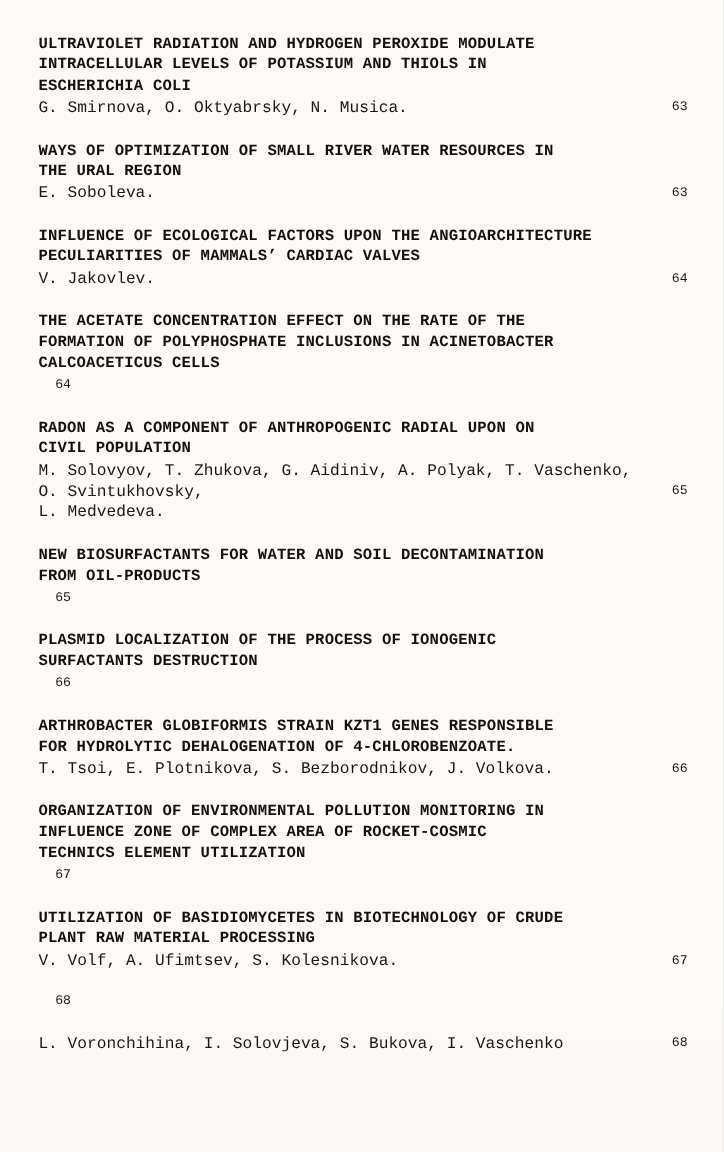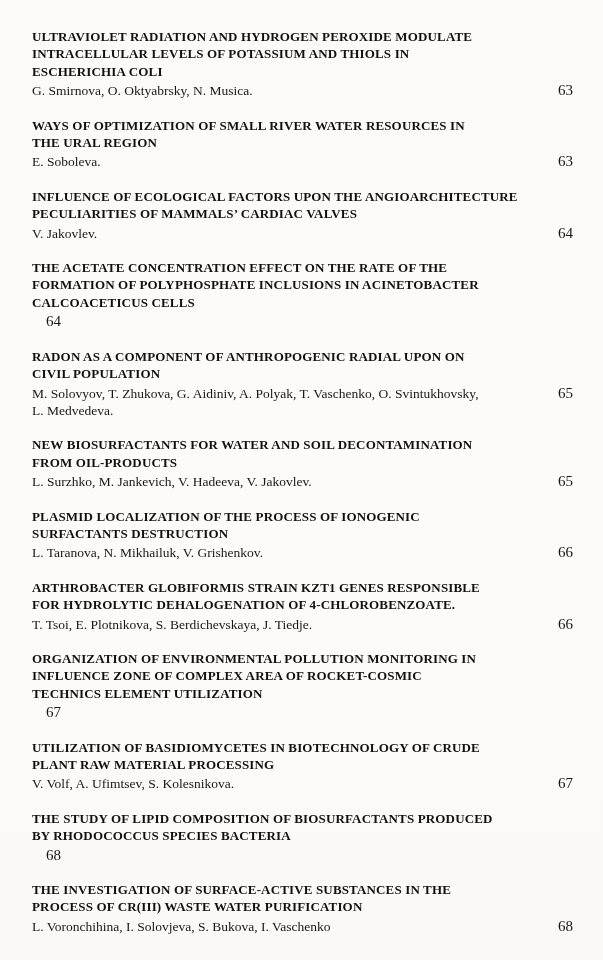--- a/index.html
+++ b/index.html
@@ -14,43 +14,44 @@
     margin: 0 auto;
     background: linear-gradient(180deg, #fbfaf7 0%, #fcfbf9 55%, #faf9f6 100%);
     box-sizing: border-box;
     padding: 28px 30px 0 32px;
     overflow: hidden;
     font-family: "Liberation Serif", "DejaVu Serif", serif;
     color: #16130f;
   }
   .entry {
     margin-bottom: 17px;
+    font-family: Liberation Mono, monospace;
   }
   .entry-title {
     font-weight: bold;
     font-size: 13px;
     line-height: 17.4px;
     letter-spacing: 0.15px;
     white-space: pre-line;
     color: #14110d;
   }
   .authors-row {
     display: flex;
-    align-items: flex-start;
+    align-items: center;
     justify-content: space-between;
     margin-top: 2px;
   }
   .entry-authors {
     font-size: 13.5px;
     line-height: 17.4px;
     white-space: pre-line;
     color: #1a1712;
   }
   .entry-page {
-    font-size: 15px;
+    font-size: 11px;
     line-height: 17.4px;
     padding-left: 14px;
     flex: 0 0 auto;
     color: #1a1712;
   }
 </style>
 </head>
 <body>
 
 <div class="page">
@@ -99,39 +100,37 @@
       <span class="entry-authors">M. Solovyov, T. Zhukova, G. Aidiniv, A. Polyak, T. Vaschenko, O. Svintukhovsky,
 L. Medvedeva.</span>
       <span class="entry-page">65</span>
     </div>
   </div>
 
   <div class="entry">
     <div class="entry-title">NEW BIOSURFACTANTS FOR WATER AND SOIL DECONTAMINATION
 FROM OIL-PRODUCTS</div>
     <div class="authors-row">
-      <span class="entry-authors">L. Surzhko, M. Jankevich, V. Hadeeva, V. Jakovlev.</span>
       <span class="entry-page">65</span>
     </div>
   </div>
 
   <div class="entry">
     <div class="entry-title">PLASMID LOCALIZATION OF THE PROCESS OF IONOGENIC
 SURFACTANTS DESTRUCTION</div>
     <div class="authors-row">
-      <span class="entry-authors">L. Taranova, N. Mikhailuk, V. Grishenkov.</span>
       <span class="entry-page">66</span>
     </div>
   </div>
 
   <div class="entry">
     <div class="entry-title">ARTHROBACTER GLOBIFORMIS STRAIN KZT1 GENES RESPONSIBLE
 FOR HYDROLYTIC DEHALOGENATION OF 4-CHLOROBENZOATE.</div>
     <div class="authors-row">
-      <span class="entry-authors">T. Tsoi, E. Plotnikova, S. Berdichevskaya, J. Tiedje.</span>
+      <span class="entry-authors">T. Tsoi, E. Plotnikova, S. Bezborodnikov, J. Volkova.</span>
       <span class="entry-page">66</span>
     </div>
   </div>
 
   <div class="entry">
     <div class="entry-title">ORGANIZATION OF ENVIRONMENTAL POLLUTION MONITORING IN
 INFLUENCE ZONE OF COMPLEX AREA OF ROCKET-COSMIC
 TECHNICS ELEMENT UTILIZATION</div>
     <div class="authors-row">
       <span class="entry-page">67</span>
@@ -141,29 +140,25 @@
   <div class="entry">
     <div class="entry-title">UTILIZATION OF BASIDIOMYCETES IN BIOTECHNOLOGY OF CRUDE
 PLANT RAW MATERIAL PROCESSING</div>
     <div class="authors-row">
       <span class="entry-authors">V. Volf, A. Ufimtsev, S. Kolesnikova.</span>
       <span class="entry-page">67</span>
     </div>
   </div>
 
   <div class="entry">
-    <div class="entry-title">THE STUDY OF LIPID COMPOSITION OF BIOSURFACTANTS PRODUCED
-BY RHODOCOCCUS SPECIES BACTERIA</div>
     <div class="authors-row">
       <span class="entry-page">68</span>
     </div>
   </div>
 
   <div class="entry">
-    <div class="entry-title">THE INVESTIGATION OF SURFACE-ACTIVE SUBSTANCES IN THE
-PROCESS OF CR(III) WASTE WATER PURIFICATION</div>
     <div class="authors-row">
       <span class="entry-authors">L. Voronchihina, I. Solovjeva, S. Bukova, I. Vaschenko</span>
       <span class="entry-page">68</span>
     </div>
   </div>
 
 </div>
 
 </body></html>

